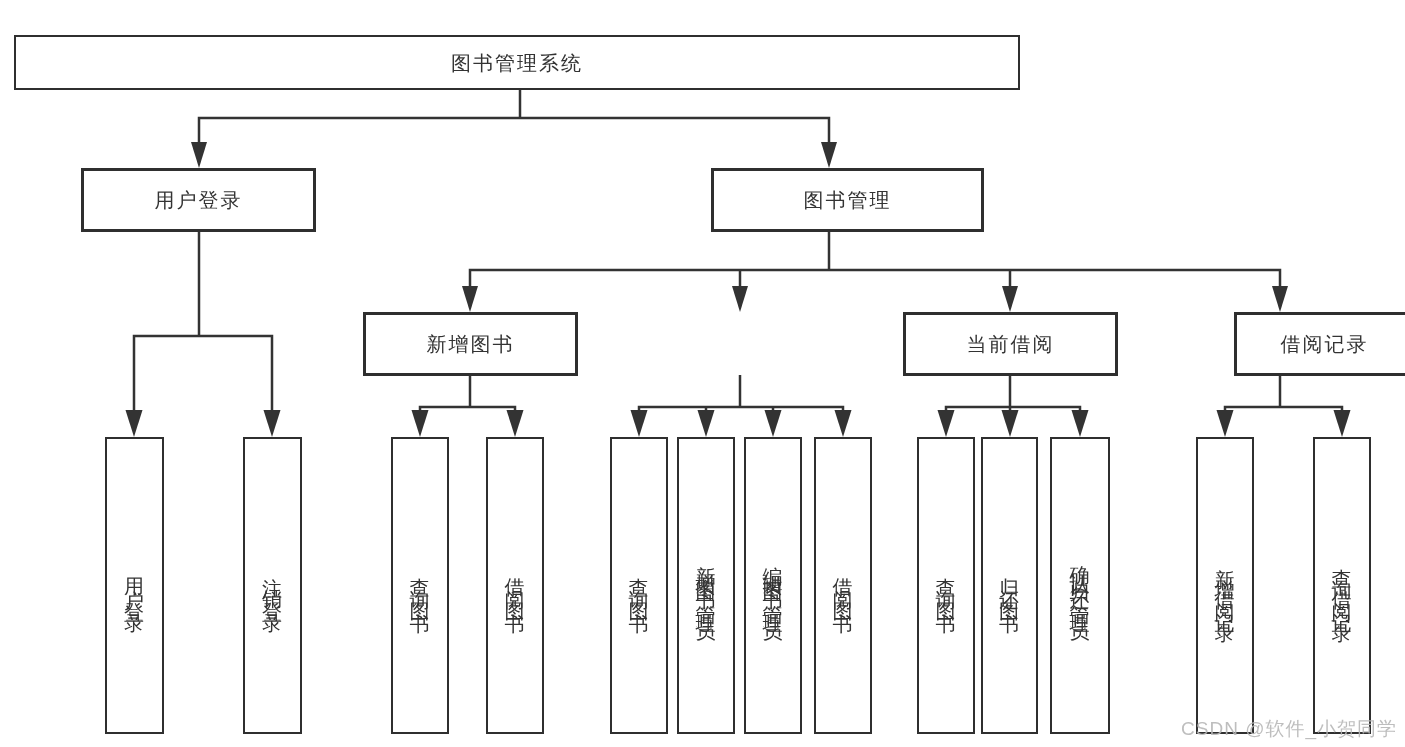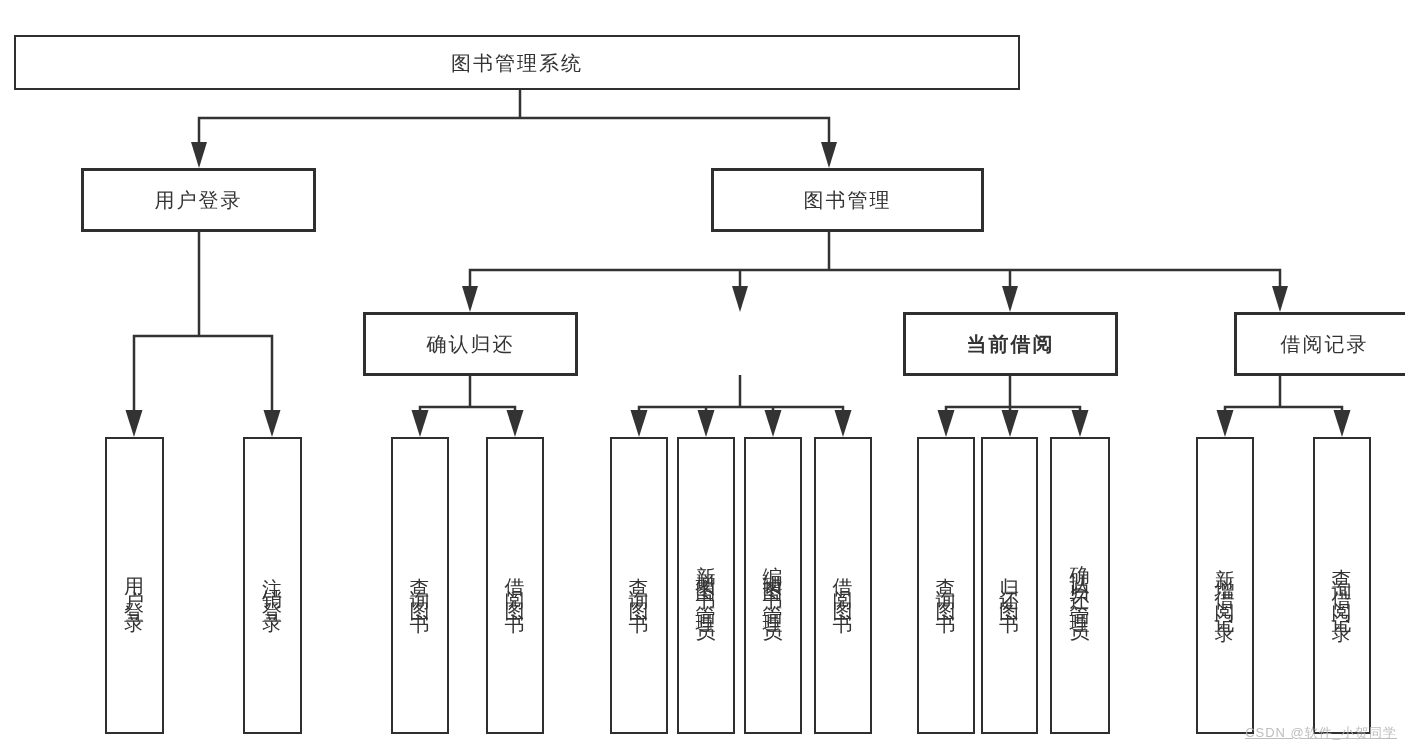--- a/index.html
+++ b/index.html
@@ -16,23 +16,22 @@
   .lv { border-width:3px; }
   .hlabel { font-size:20px; letter-spacing:2px; line-height:1; white-space:nowrap; }
   .leaf .vlabel {
     writing-mode:vertical-rl; text-orientation:mixed;
     font-size:20px; line-height:1; letter-spacing:12px;
   }
   .leaf .vlabel.mid { letter-spacing:11px; }
   .leaf .vlabel.tight { letter-spacing:8px; }
   .watermark {
     position:absolute; right:8px; bottom:5px;
-    font-size:13px; color:#b7b7b7; letter-spacing:1px; opacity:0.9;
+    font-size:19px; color:#b7b7b7; letter-spacing:1px; opacity:0.9;
     white-space:nowrap;
-    text-decoration:underline;
   }
 </style>
 </head>
 <body>
 
 <div class="stage">
 
   <svg class="connector-layer" width="1405" height="747" viewBox="0 0 1405 747">
     <g fill="none" stroke="#333333" stroke-width="2.5">
       <path d="M520 67 V118"></path>
@@ -83,23 +82,23 @@
   </div>
 
   <div class="box lv" style="left:81px; top:168px; width:235px; height:64px;">
     <span class="hlabel">用户登录</span>
   </div>
   <div class="box lv" style="left:711px; top:168px; width:273px; height:64px;">
     <span class="hlabel">图书管理</span>
   </div>
 
   <div class="box lv" style="left:363px; top:312px; width:215px; height:64px;">
-    <span class="hlabel">确认归还</span>
+    <span class="hlabel">新增图书</span>
   </div>
-  <div class="box lv" style="left:903px; top:312px; width:215px; height:64px;font-weight:bold;">
+  <div class="box lv" style="left:903px; top:312px; width:215px; height:64px;">
     <span class="hlabel">当前借阅</span>
   </div>
   <div class="box lv" style="left:1234px; top:312px; width:181px; height:64px;">
     <span class="hlabel">借阅记录</span>
   </div>
 
   <div class="box leaf" style="left:105px; top:437px; width:59px; height:297px;">
     <span class="vlabel">用户登录</span>
   </div>
   <div class="box leaf" style="left:243px; top:437px; width:59px; height:297px;">

